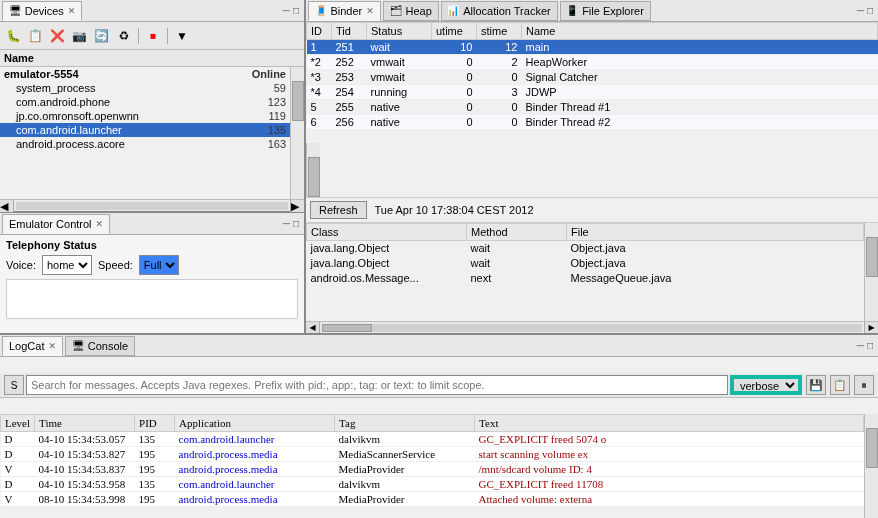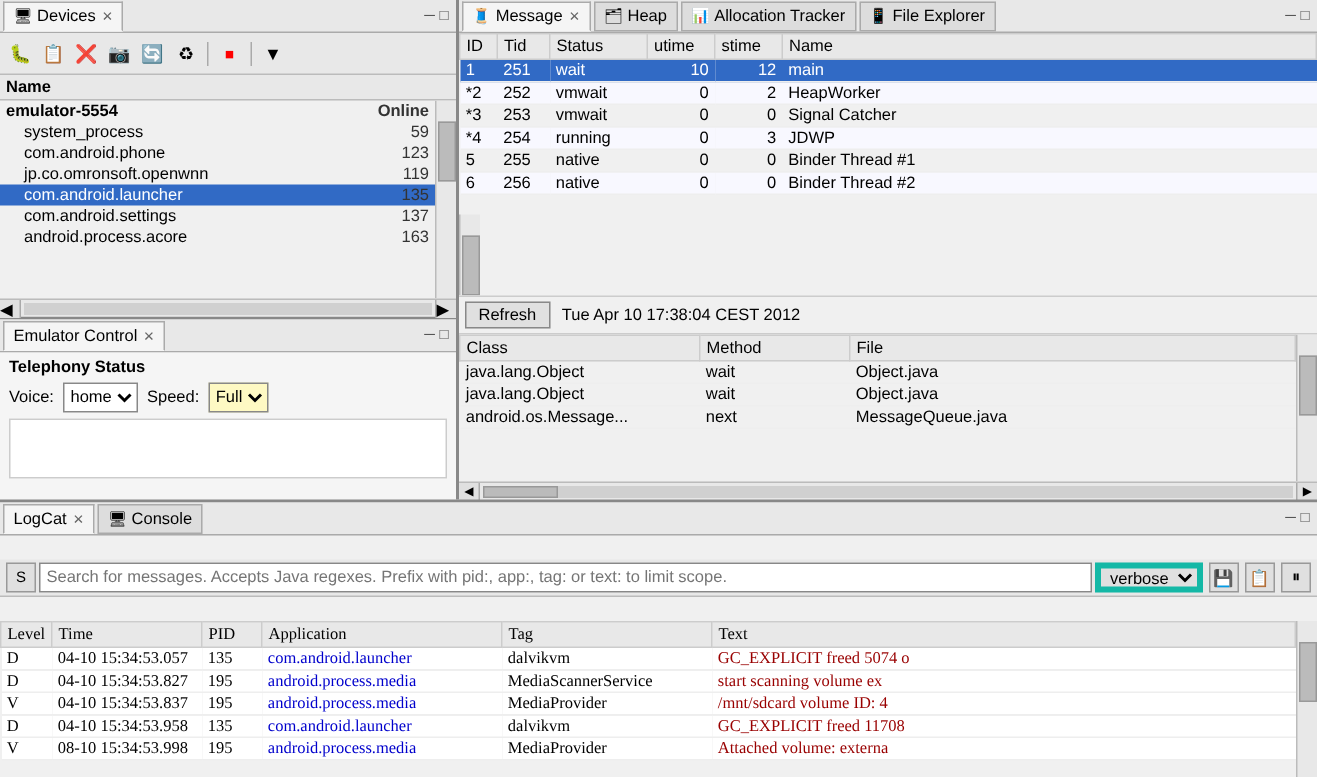--- a/index.html
+++ b/index.html
@@ -133,24 +133,20 @@
             </div>
             <div class="tree-item app">
               <span>jp.co.omronsoft.openwnn</span>
               <span class="item-badge">119</span>
             </div>
             <div class="tree-item app selected" style="background:#316ac5;color:white;">
               <span>com.android.launcher</span>
               <span class="item-badge">135</span>
             </div>
             <div class="tree-item app">
-              <span>com.android.settings</span>
-              <span class="item-badge">137</span>
-            </div>
-            <div class="tree-item app">
               <span>android.process.acore</span>
               <span class="item-badge">163</span>
             </div>
           </div>
           <div class="scrollbar-v">
             <div class="scrollbar-thumb"></div>
           </div>
         </div>
 
         <div style="height:12px;background:#e8e8e8;border-top:1px solid #bbb;display:flex;align-items:center;">
@@ -172,35 +168,35 @@
           </div>
         </div>
         <div style="padding:4px 6px;background:#f5f5f5;flex:1;overflow:hidden;">
           <div style="font-weight:bold;margin-bottom:4px;">Telephony Status</div>
           <div style="display:flex;align-items:center;gap:6px;margin-bottom:4px;">
             <span>Voice:</span>
             <select style="font-size:11px;height:20px;border:1px solid #888;background:#fff;">
               <option>home</option>
             </select>
             <span>Speed:</span>
-            <select style="font-size:11px;height:20px;border:1px solid #888;background:#fef9c3;">
+            <select style="font-size:11px;height:20px;border:1px solid #888;background:#3b82f6;">
               <option>Full</option>
             </select>
           </div>
           <div style="margin-top:4px;background:#fff;border:1px solid #ccc;height:40px;"></div>
         </div>
       </div>
     </div>
 
     <div class="right-panel">
 
       <div class="tab-bar" style="flex-wrap:nowrap;">
         <div class="tab active">
           <span class="tab-icon">🧵</span>
-          <span>Message</span>
+          <span>Binder</span>
           <span class="close-btn">✕</span>
         </div>
         <div class="tab">
           <span class="tab-icon">🗂</span>
           <span>Heap</span>
         </div>
         <div class="tab">
           <span class="tab-icon">📊</span>
           <span>Allocation Tracker</span>
         </div>

